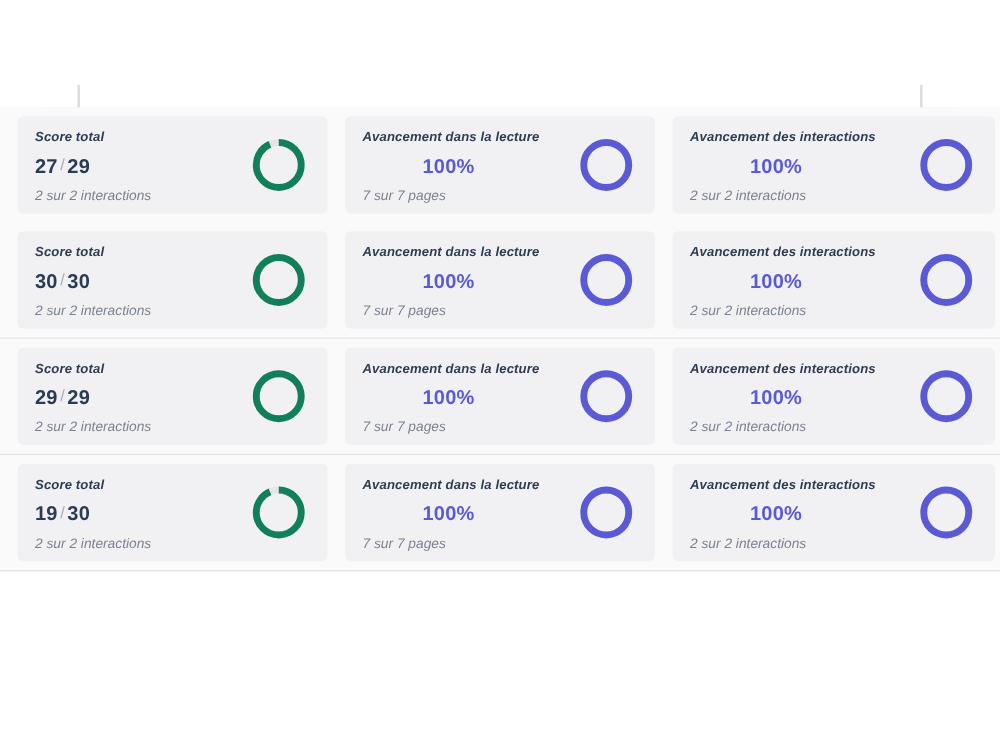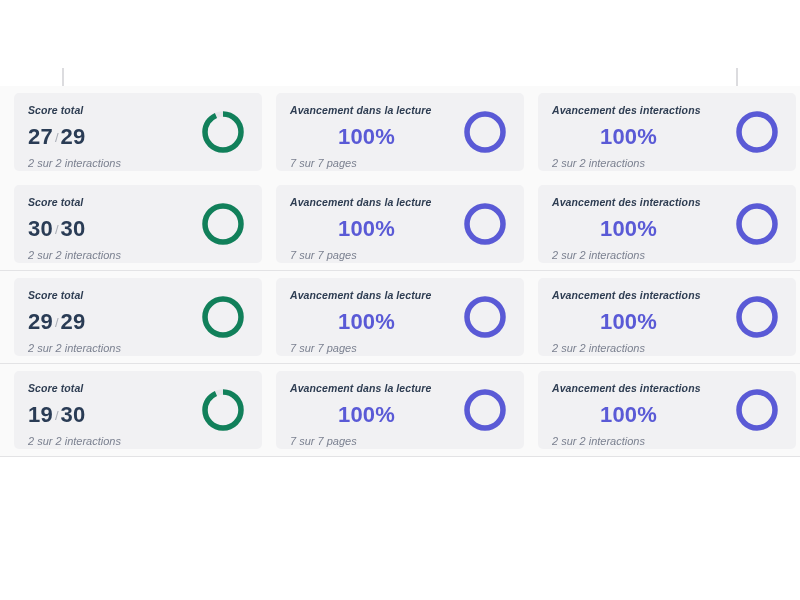--- a/index.html
+++ b/index.html
@@ -98,21 +98,21 @@
     white-space: nowrap;
     line-height: 1.1;
   }
 
   .card-value {
     margin-top: 9px;
     line-height: 1;
     white-space: nowrap;
   }
   .card-value .big {
-    font-size: 22px;
+    font-size: 16px;
     font-weight: bold;
     color: #2a3c55;
     letter-spacing: .2px;
   }
   .card-value .big.blue {
     color: #5a5ad6;
     margin-left: 48px;
   }
   .card-value .sep {
     font-size: 13px;

